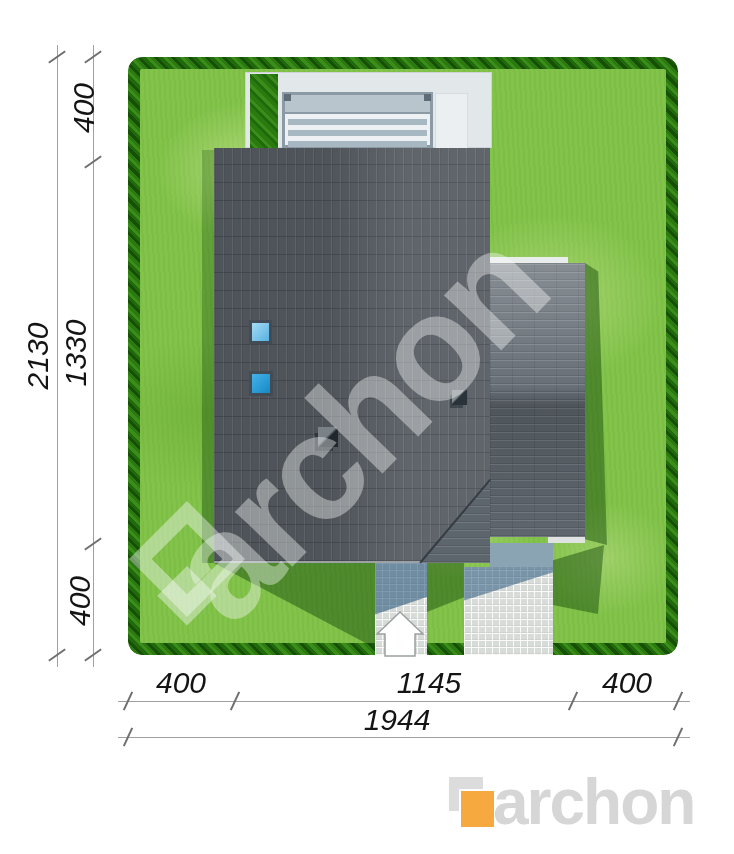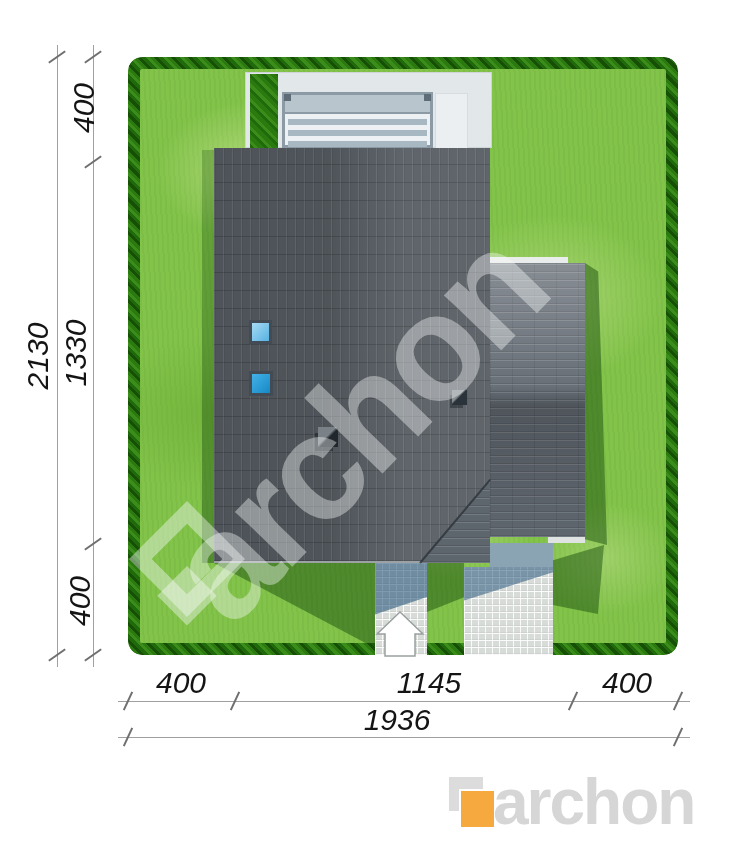--- a/index.html
+++ b/index.html
@@ -201,17 +201,17 @@
 <div class="abs dim-line dlh dlh2"></div>
 <div class="abs tick tick-h" style="left:118px;top:700px;"></div>
 <div class="abs tick tick-h" style="left:225px;top:700px;"></div>
 <div class="abs tick tick-h" style="left:563px;top:700px;"></div>
 <div class="abs tick tick-h" style="left:668px;top:700px;"></div>
 <div class="abs tick tick-h" style="left:118px;top:736px;"></div>
 <div class="abs tick tick-h" style="left:668px;top:736px;"></div>
 <div class="abs dim-label" style="left:181px;top:683px;">400</div>
 <div class="abs dim-label" style="left:413px;top:683px;margin-left:16px;">1145</div>
 <div class="abs dim-label" style="left:627px;top:683px;">400</div>
-<div class="abs dim-label" style="left:397px;top:720px;">1936</div>
+<div class="abs dim-label" style="left:397px;top:720px;">1944</div>
 
 <div class="abs logo-gray-sq"></div>
 <div class="abs logo-orange-sq"></div>
 <div class="abs logo-text">archon</div>
 
 </body></html>

